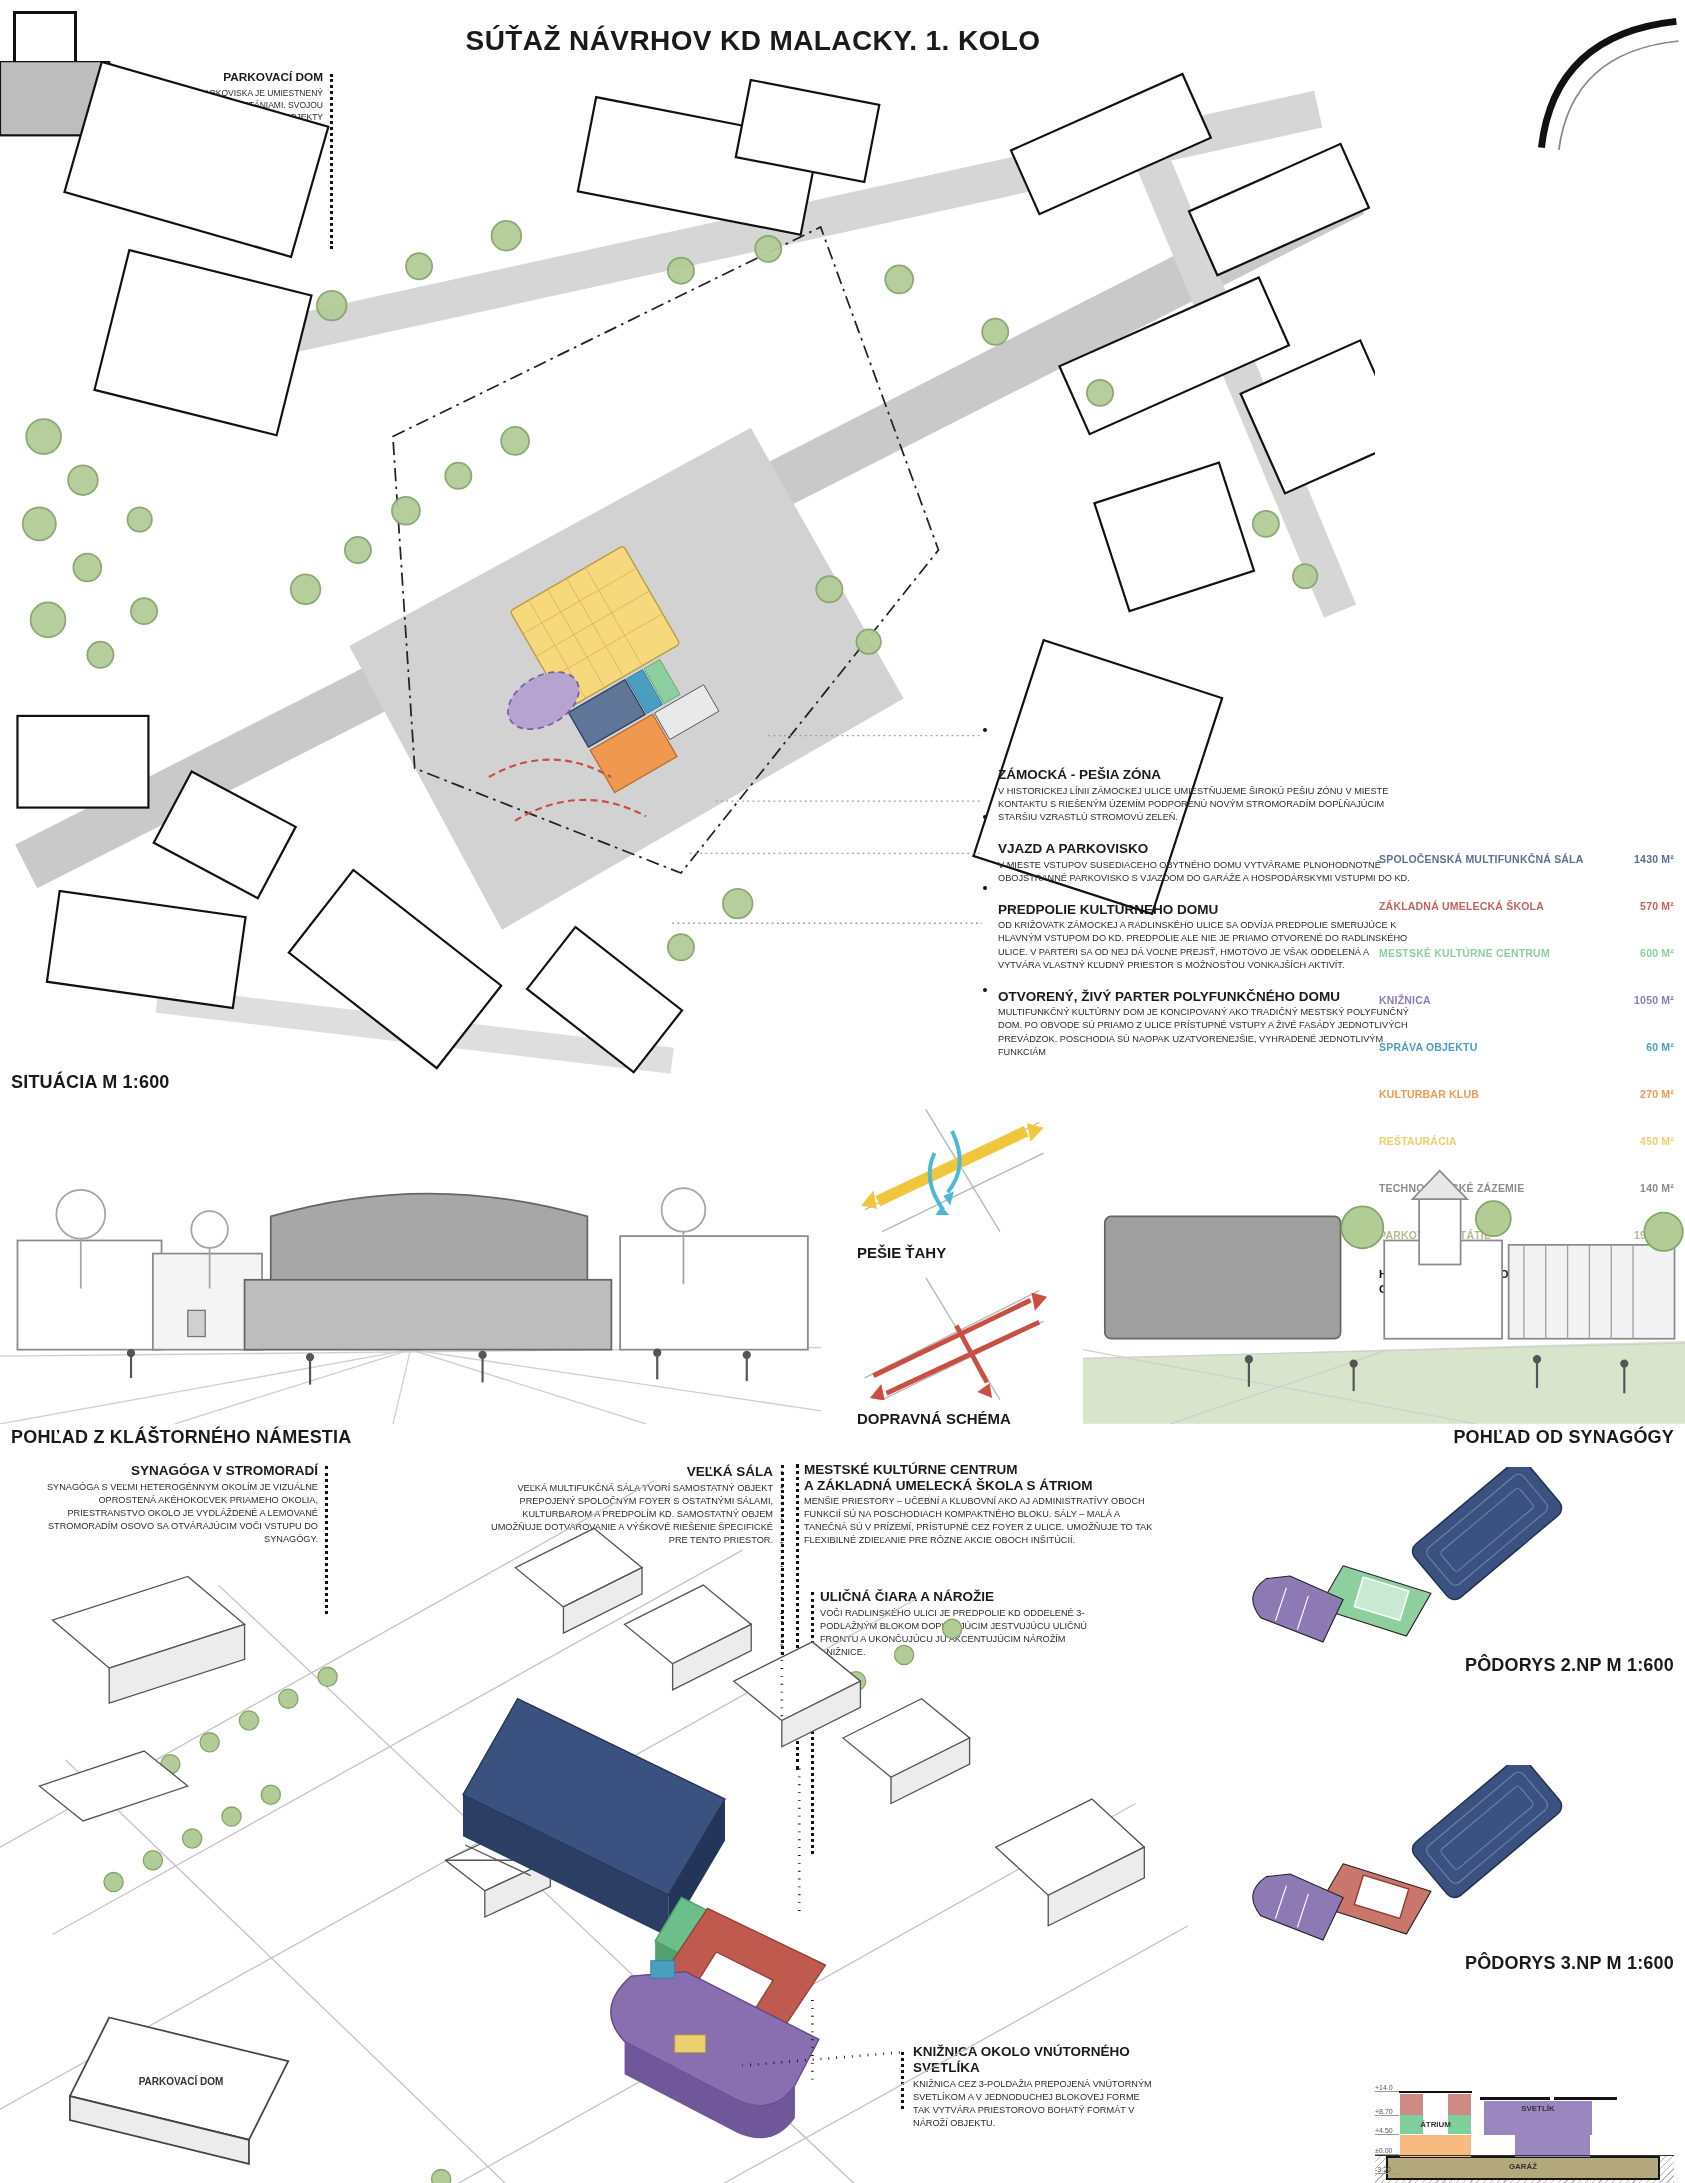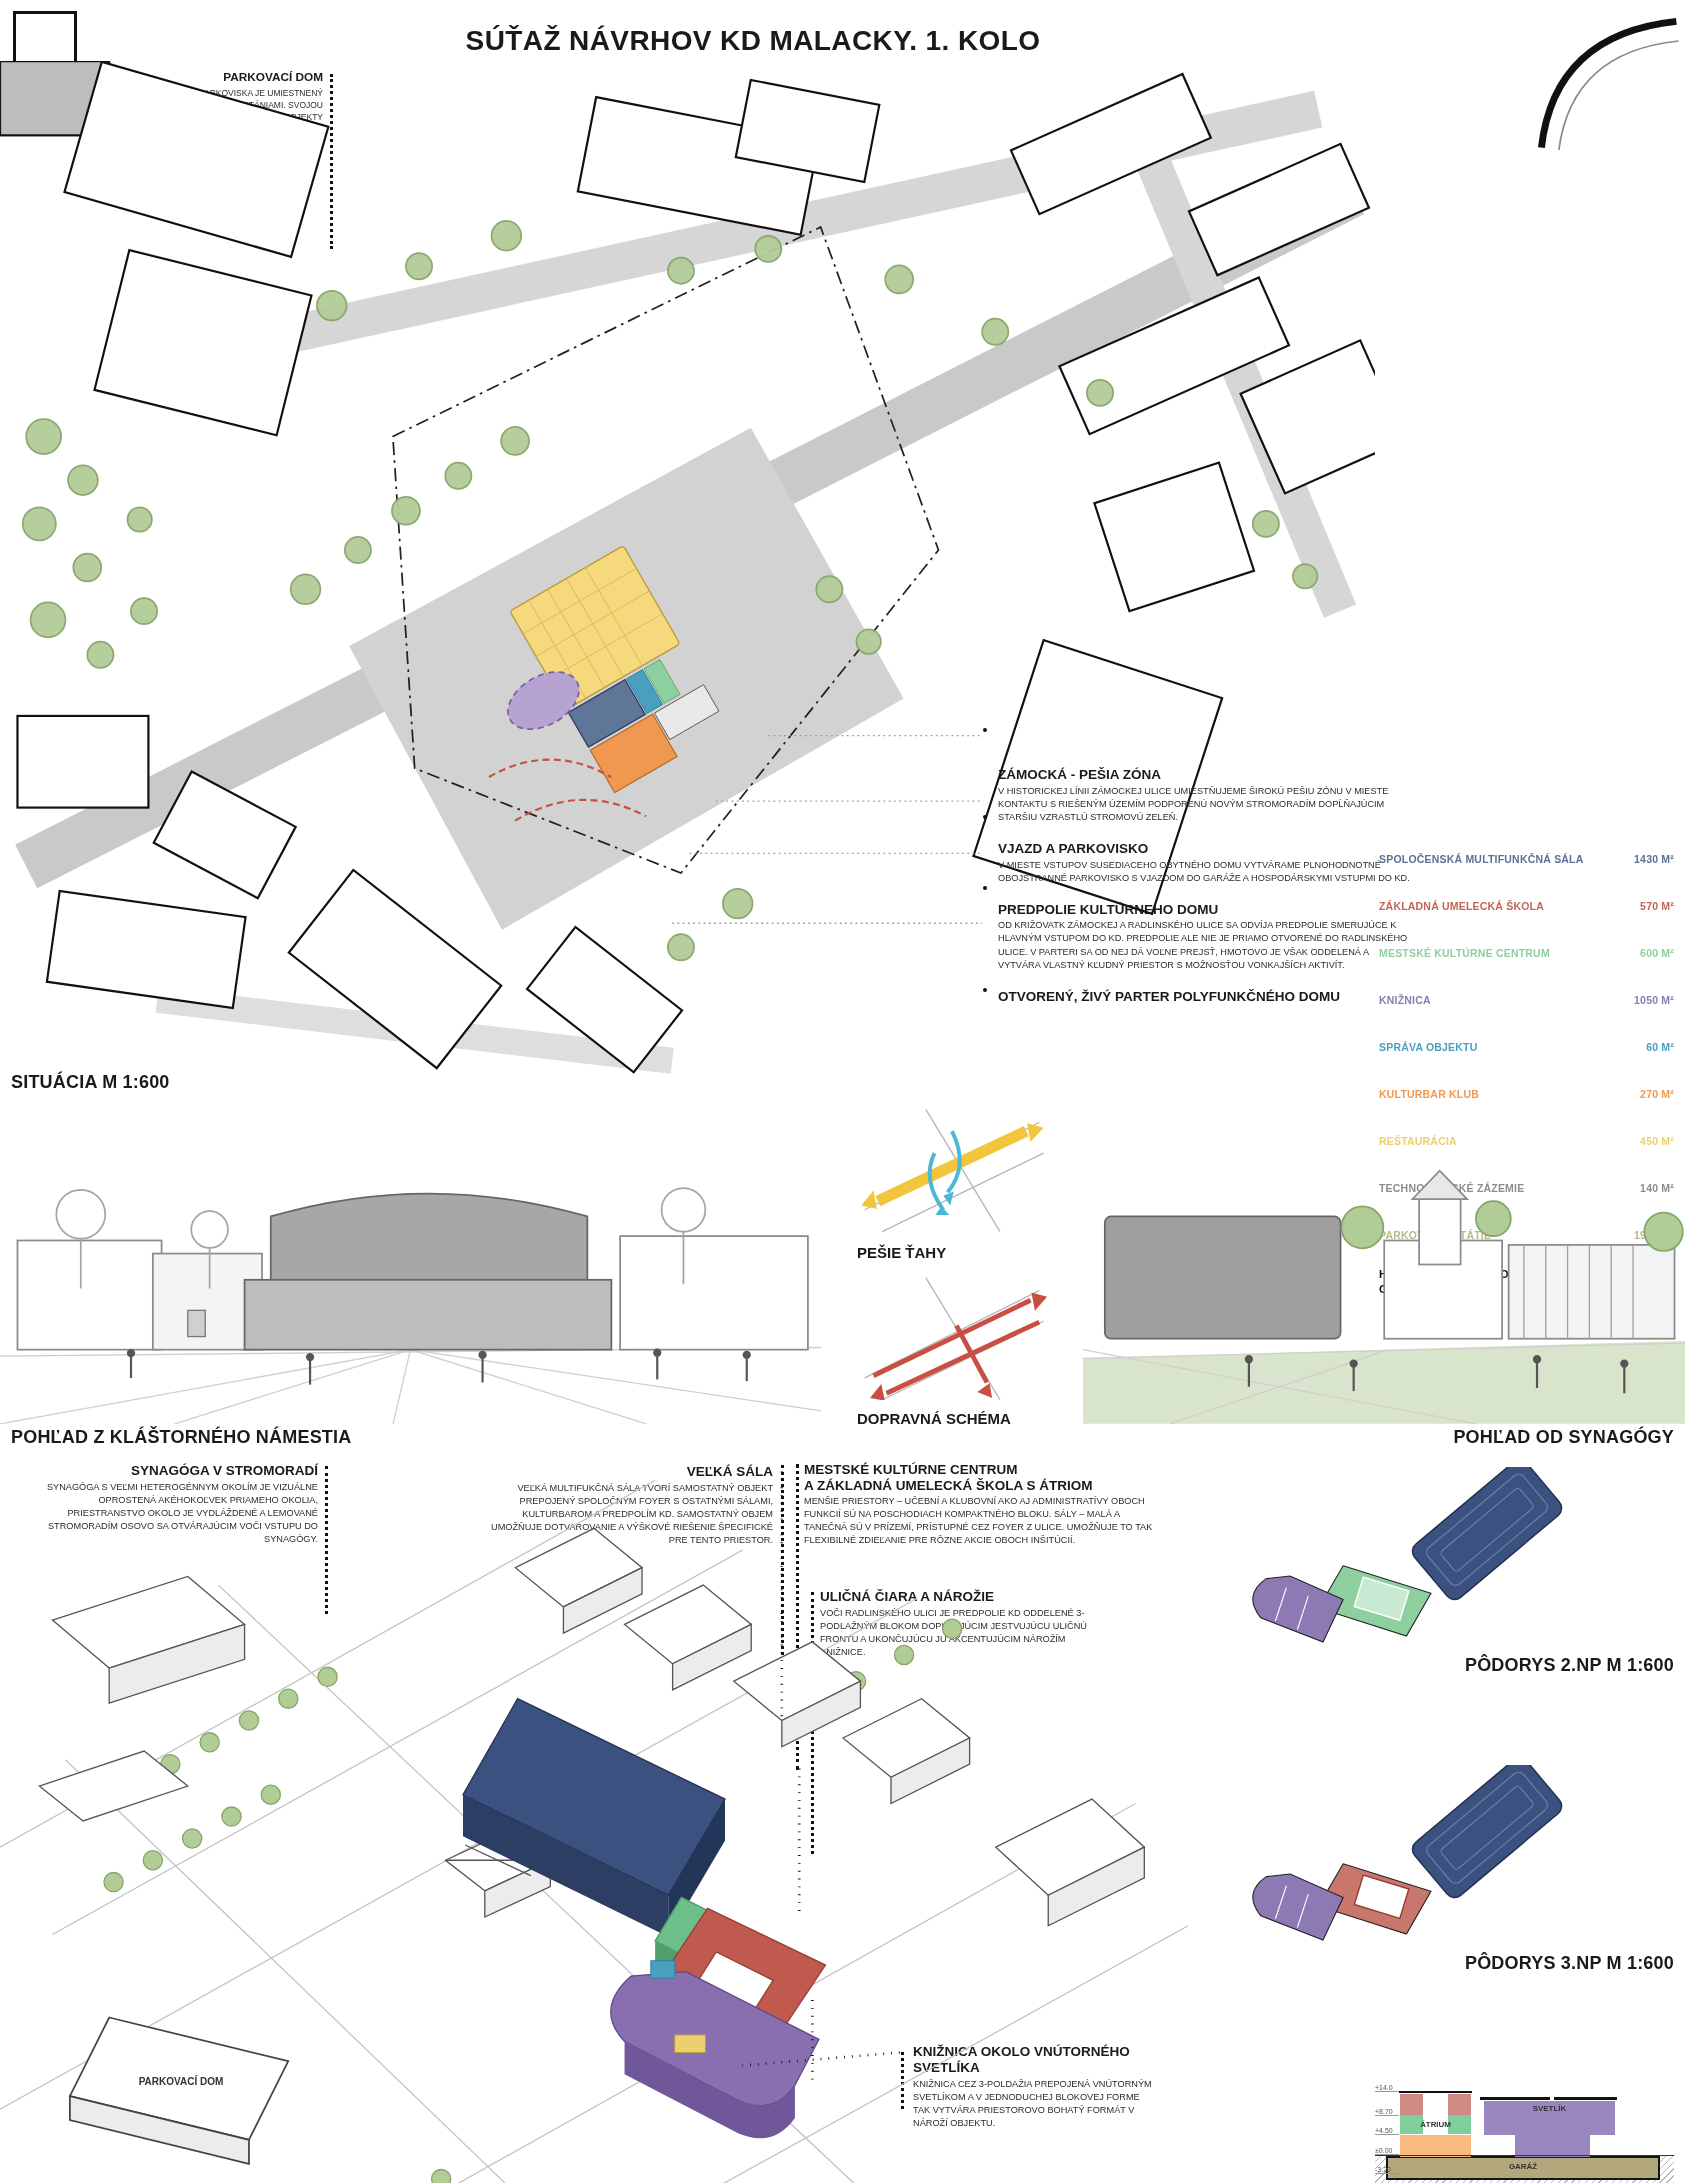--- a/index.html
+++ b/index.html
@@ -148,20 +148,21 @@
     <div>
       <div class="ann-title">VJAZD A PARKOVISKO</div>
       <div class="ann-body" style="margin-top:2.2px;">V MIESTE VSTUPOV SUSEDIACEHO OBYTNÉHO DOMU VYTVÁRAME PLNOHODNOTNÉ OBOJSTRANNÉ PARKOVISKO S VJAZDOM DO GARÁŽE A HOSPODÁRSKYMI VSTUPMI DO KD.</div>
     </div>
     <div>
       <div class="ann-title">PREDPOLIE KULTÚRNEHO DOMU</div>
       <div class="ann-body" style="margin-top:2.2px;">OD KRIŽOVATK ZÁMOCKEJ A RADLINSKÉHO ULICE SA ODVÍJA PREDPOLIE SMERUJÚCE K HLAVNÝM VSTUPOM DO KD. PREDPOLIE ALE NIE JE PRIAMO OTVORENÉ DO RADLINSKÉHO ULICE. V PARTERI SA OD NEJ DÁ VOĽNE PREJSŤ, HMOTOVO JE VŠAK ODDELENÁ A VYTVÁRA VLASTNÝ KĽUDNÝ PRIESTOR S MOŽNOSŤOU VONKAJŠÍCH AKTIVÍT.</div>
     </div>
     <div>
       <div class="ann-title">OTVORENÝ, ŽIVÝ PARTER POLYFUNKČNÉHO DOMU</div>
+      <div class="ann-body" style="margin-top:2.2px;">MULTIFUNKČNÝ KULTÚRNY DOM JE KONCIPOVANÝ AKO TRADIČNÝ MESTSKÝ POLYFUNČNÝ DOM. PO OBVODE SÚ PRIAMO Z ULICE PRÍSTUPNÉ VSTUPY A ŽIVÉ FASÁDY JEDNOTLIVÝCH PREVÁDZOK. POSCHODIA SÚ NAOPAK UZATVORENEJŠIE, VYHRADENÉ JEDNOTLIVÝM FUNKCIÁM</div>
     </div>
   </div>
   <div class="abs bullet" style="left:983px;top:728px;"></div>
   <div class="abs bullet" style="left:983px;top:815px;"></div>
   <div class="abs bullet" style="left:983px;top:886px;"></div>
   <div class="abs bullet" style="left:983px;top:988px;"></div>
 
   <div class="abs" style="left:1379px;top:819px;width:295px;">
     <div class="prog-row c-sala">
       <span>SPOLOČENSKÁ MULTIFUNKČNÁ SÁLA</span>
@@ -474,21 +475,21 @@
     <div class="band hatch" style="left:0;top:73px;width:299px;height:36px;"></div>
     <div class="band" style="left:11px;top:73px;width:258px;height:20px;background:var(--c-garaz);border:2.2px solid #151515;padding-left:12px;">
       <div class="room" style="left:0;top:3.5px;width:100%;">GARÁŽ</div>
     </div>
     <div class="band" style="left:25px;top:52px;width:71px;height:22px;background:var(--c-orange_floor);"></div>
     <div class="band" style="left:25px;top:32px;width:23px;height:19px;background:var(--c-green_band);"></div>
     <div class="band" style="left:25px;top:11.4px;width:23px;height:21px;background:var(--c-red_band);"></div>
     <div class="band" style="left:73px;top:32px;width:23px;height:19px;background:var(--c-green_band);"></div>
     <div class="band" style="left:73px;top:11.4px;width:23px;height:21px;background:var(--c-red_band);"></div>
     <div class="room" style="left:45px;top:37px;width:31px;">ÁTRIUM</div>
-    <div class="band" style="left:109px;top:17.5px;width:131px;height:34px;background:var(--c-purple_band);">
+    <div class="band" style="left:109px;top:17.5px;width:108px;height:34px;background:var(--c-purple_band);">
       <div class="room" style="left:0;top:3.5px;width:100%;">SVETLÍK</div>
     </div>
     <div class="band" style="left:140px;top:52px;width:75px;height:22px;background:var(--c-purple_band);"></div>
     <div class="band" style="left:23.6px;top:7.9px;width:73px;height:2.6px;background:#111;"></div>
     <div class="band" style="left:105px;top:14px;width:70px;height:2.6px;background:#111;"></div>
     <div class="band" style="left:179px;top:14px;width:63px;height:2.6px;background:#111;"></div>
     <div class="band" style="left:0;top:72px;width:299px;height:1.3px;background:#333;"></div>
     <div class="lvl" style="top:0.9px;">+14.0</div>
     <div class="lvl" style="top:24.5px;">+8.70</div>
     <div class="lvl" style="top:44px;">+4.50</div>

